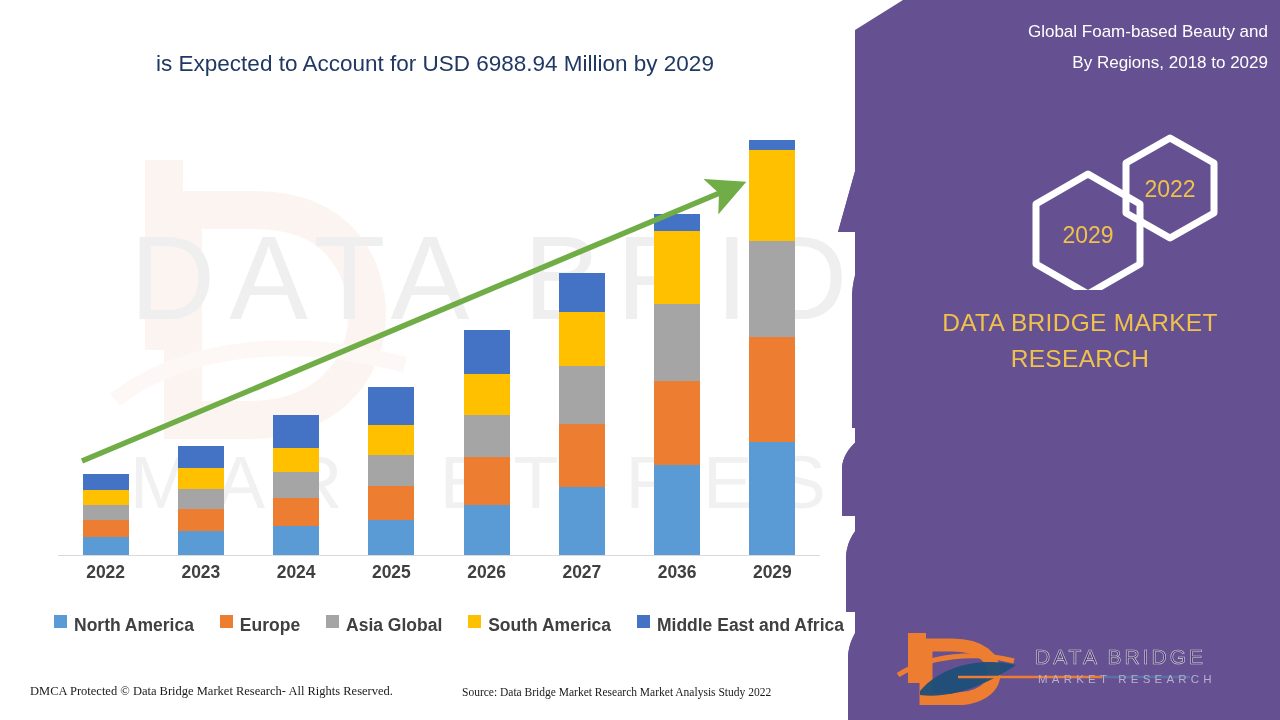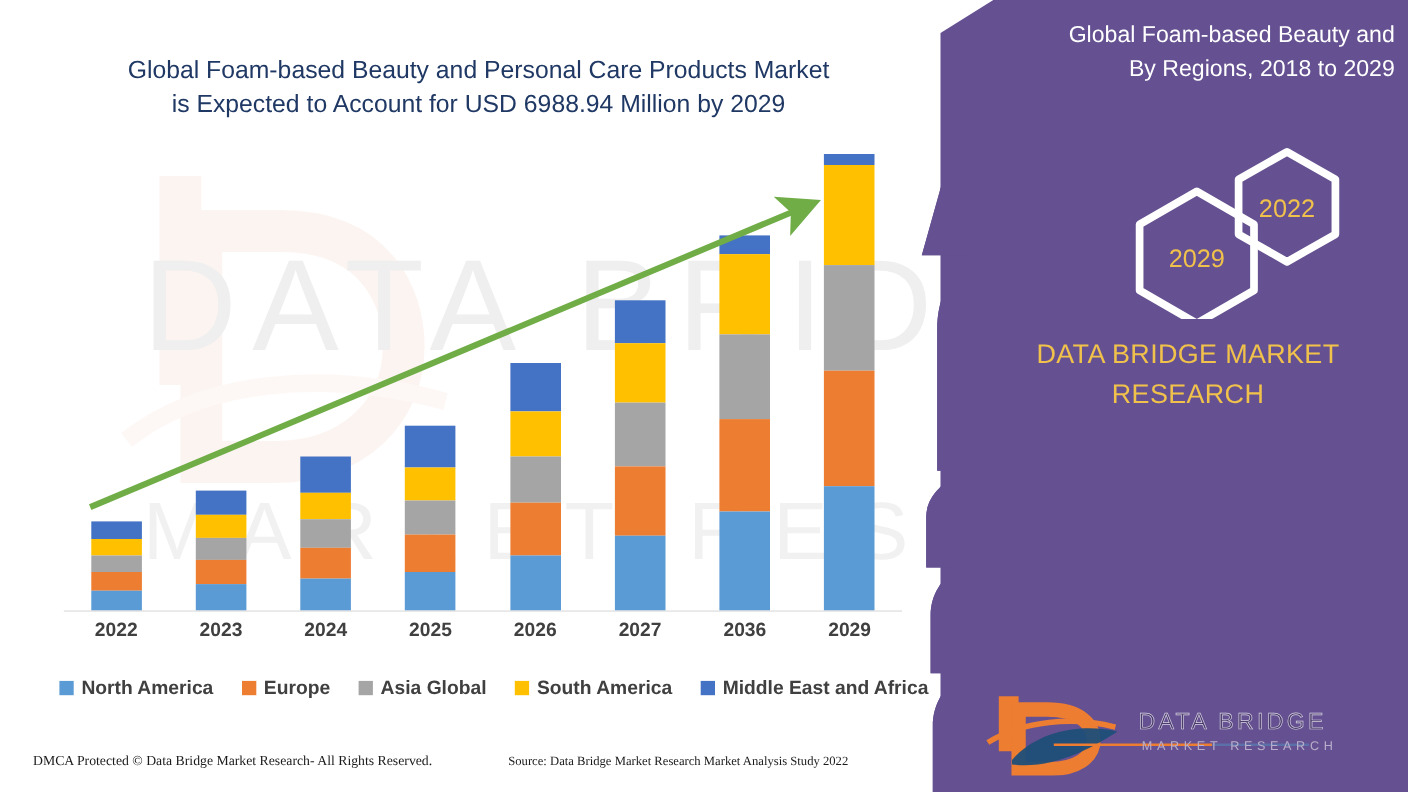--- a/index.html
+++ b/index.html
@@ -89,21 +89,21 @@
     width: 95px; text-align: center;
     font-size: 17.5px; font-weight: bold; color: #404040;
     font-family: "Liberation Sans", sans-serif;
   }
 
   
   .legend {
     position: absolute; left: 54px; top: 615px; width: 790px;
     display: flex; align-items: center; justify-content: space-between;
   }
-  .legend-item { display: flex; align-items: center; gap: 7px; }
+  .legend-item { display: flex; align-items: flex-start; gap: 7px; }
   .legend-swatch { width: 13px; height: 13px; display: inline-block; }
   .legend-label {
     font-size: 17.5px; font-weight: bold; color: #404040;
     font-family: "Liberation Sans", sans-serif; white-space: nowrap;
   }
 
   
   .footer-left {
     position: absolute; left: 30px; top: 684px;
     font-size: 12.5px; color: #1a1a1a;
@@ -119,21 +119,21 @@
   .right-pane {
     position: absolute; left: 0; top: 0; width: 1280px; height: 720px;
     pointer-events: none;
   }
   .right-content {
     position: absolute; left: 890px; top: 0; width: 390px; height: 720px;
   }
   .rtitle {
     position: absolute; left: 10px; top: 16px; width: 368px;
     text-align: right;
-    color: #ffffff; font-size: 21px; line-height: 31px; font-weight: 400;
+    color: #ffffff; font-size: 17px; line-height: 31px; font-weight: 400;
     font-family: "Liberation Sans", sans-serif;
   }
   .hexwrap { position: absolute; left: 80px; top: 130px; width: 300px; height: 160px; }
   .hex-label {
     position: absolute; width: 100%; text-align: center;
     color: #f0c14b; font-size: 23px; font-weight: 400;
     font-family: "Liberation Sans", sans-serif;
   }
   .brand {
     position: absolute; left: 0; top: 305px; width: 380px;
@@ -167,21 +167,20 @@
       <path d="M78 60 L150 60 C235 60 262 118 262 165 C262 225 215 270 145 270 L78 270 Z" fill="none" stroke="#f6dcd2" stroke-width="38"></path>
       <path d="M10 250 C80 195 190 185 300 215" fill="none" stroke="#fbe9e2" stroke-width="16"></path>
     </svg>
 
     <div class="wm-text">
       <div class="wm-line1">DATA BRIDGE</div>
       <div class="wm-line2">MARKET RESEARCH</div>
     </div>
 
     <div class="title">
-      <div>Global Foam-based Beauty and Personal Care Products Market</div>
       <div>is Expected to Account for USD 6988.94 Million by 2029</div>
     </div>
 
     <div class="plot">
       <div class="bars" id="bars">
           <div class="bar-col">
             <div class="bar" style="height: 81.4987px;">
               <div class="seg" style="background: rgb(91, 155, 213); height: 22.3684%;"></div>
               <div class="seg" style="background: rgb(237, 125, 49); height: 21.0526%;"></div>
               <div class="seg" style="background: rgb(165, 165, 165); height: 18.4211%;"></div>

